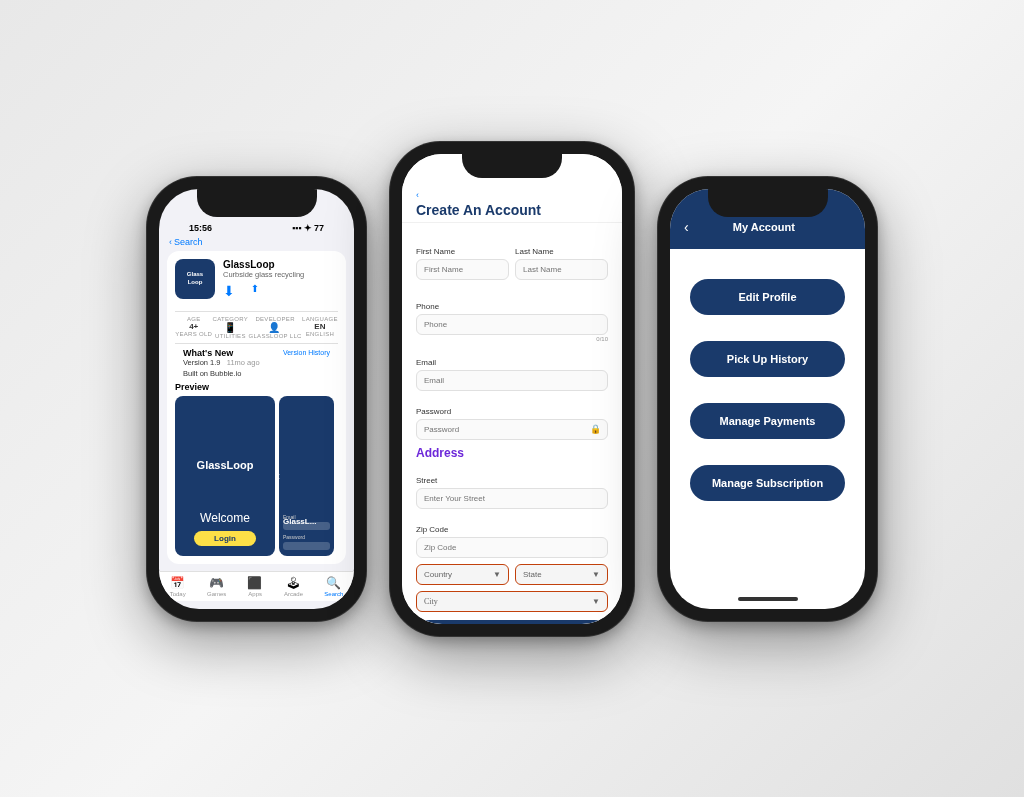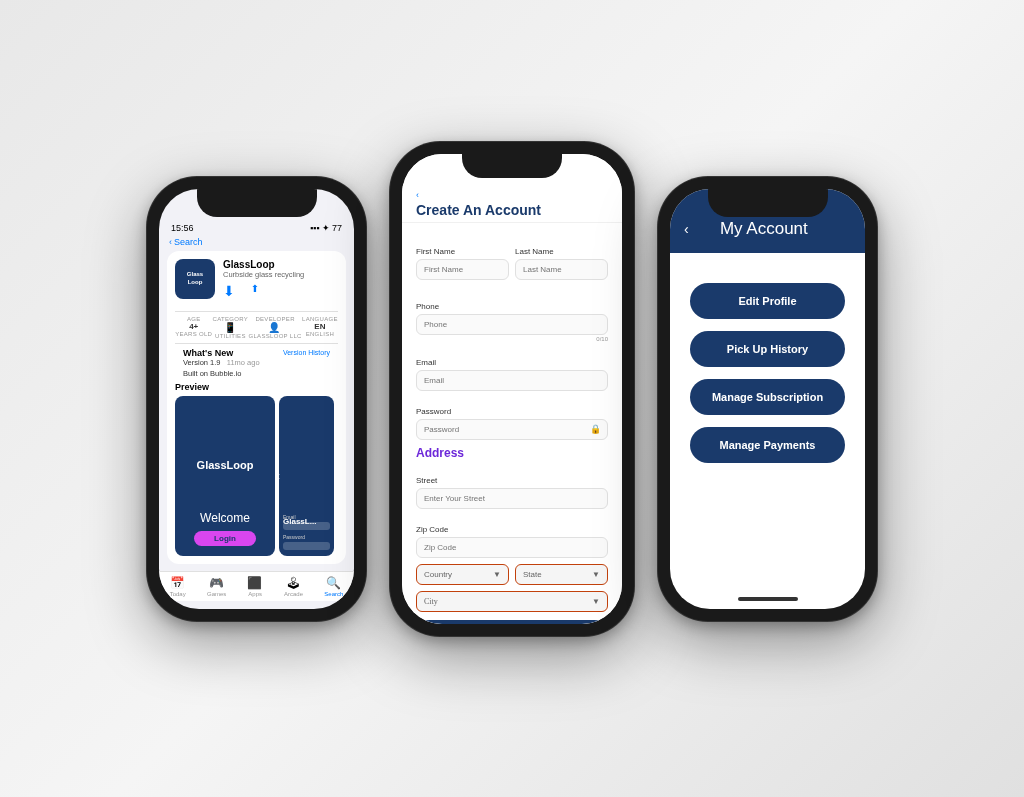--- a/index.html
+++ b/index.html
@@ -81,23 +81,23 @@
       height: 100%;
       background: #f2f2f7;
       padding-top: 30px;
       font-size: 9px;
     }
 
     .phone1-status-bar {
       display: flex;
       justify-content: space-between;
       align-items: center;
-      padding: 4px 12px 2px;
+      padding: 4px 30px 2px;
       font-size: 9px;
-      font-weight: 400;
+      font-weight: 700;
     }
 
     .phone1-nav {
       padding: 2px 10px 4px;
       font-size: 9px;
       color: #007AFF;
       display: flex;
       align-items: center;
       gap: 2px;
     }
@@ -241,21 +241,21 @@
       margin-bottom: 40px;
     }
 
     .welcome-text {
       color: white;
       font-size: 12px;
       margin-bottom: 6px;
     }
 
     .login-btn {
-      background: #d946ef;
+      background: #fde047;
       color: #1a3a6b;
       border-radius: 10px;
       padding: 3px 20px;
       font-size: 8px;
       font-weight: bold;
     }
 
     .preview-img-secondary {
       width: 55px;
       height: 160px;
@@ -452,33 +452,33 @@
       flex-shrink: 0;
     }
 
     .phone3-back {
       color: white;
       font-size: 14px;
     }
 
     .phone3-title {
       color: white;
-      font-size: 17px;
-      font-weight: 400;
+      font-size: 11px;
+      font-weight: 700;
       flex: 1;
       text-align: center;
       margin-right: 20px;
     }
 
     .phone3-content {
       flex: 1;
       padding: 30px 20px;
       display: flex;
       flex-direction: column;
-      gap: 12px;
+      gap: 26px;
     }
 
     .account-btn {
       background: #1a3a6b;
       color: white;
       border-radius: 25px;
       padding: 12px 20px;
       text-align: center;
       font-size: 11px;
       font-weight: 700;
@@ -721,24 +721,24 @@
           </div>
 
           <div class="phone3-content">
             <div class="account-btn">
               <span>Edit Profile</span>
             </div>
             <div class="account-btn">
               <span>Pick Up History</span>
             </div>
             <div class="account-btn">
+              <span>Manage Payments</span>
+            </div>
+            <div class="account-btn">
               <span>Manage Subscription</span>
-            </div>
-            <div class="account-btn">
-              <span>Manage Payments</span>
             </div>
           </div>
 
           <div class="phone3-home-indicator">
             <div class="home-bar"></div>
           </div>
         </div>
       </div>
     </div>
   </div>

